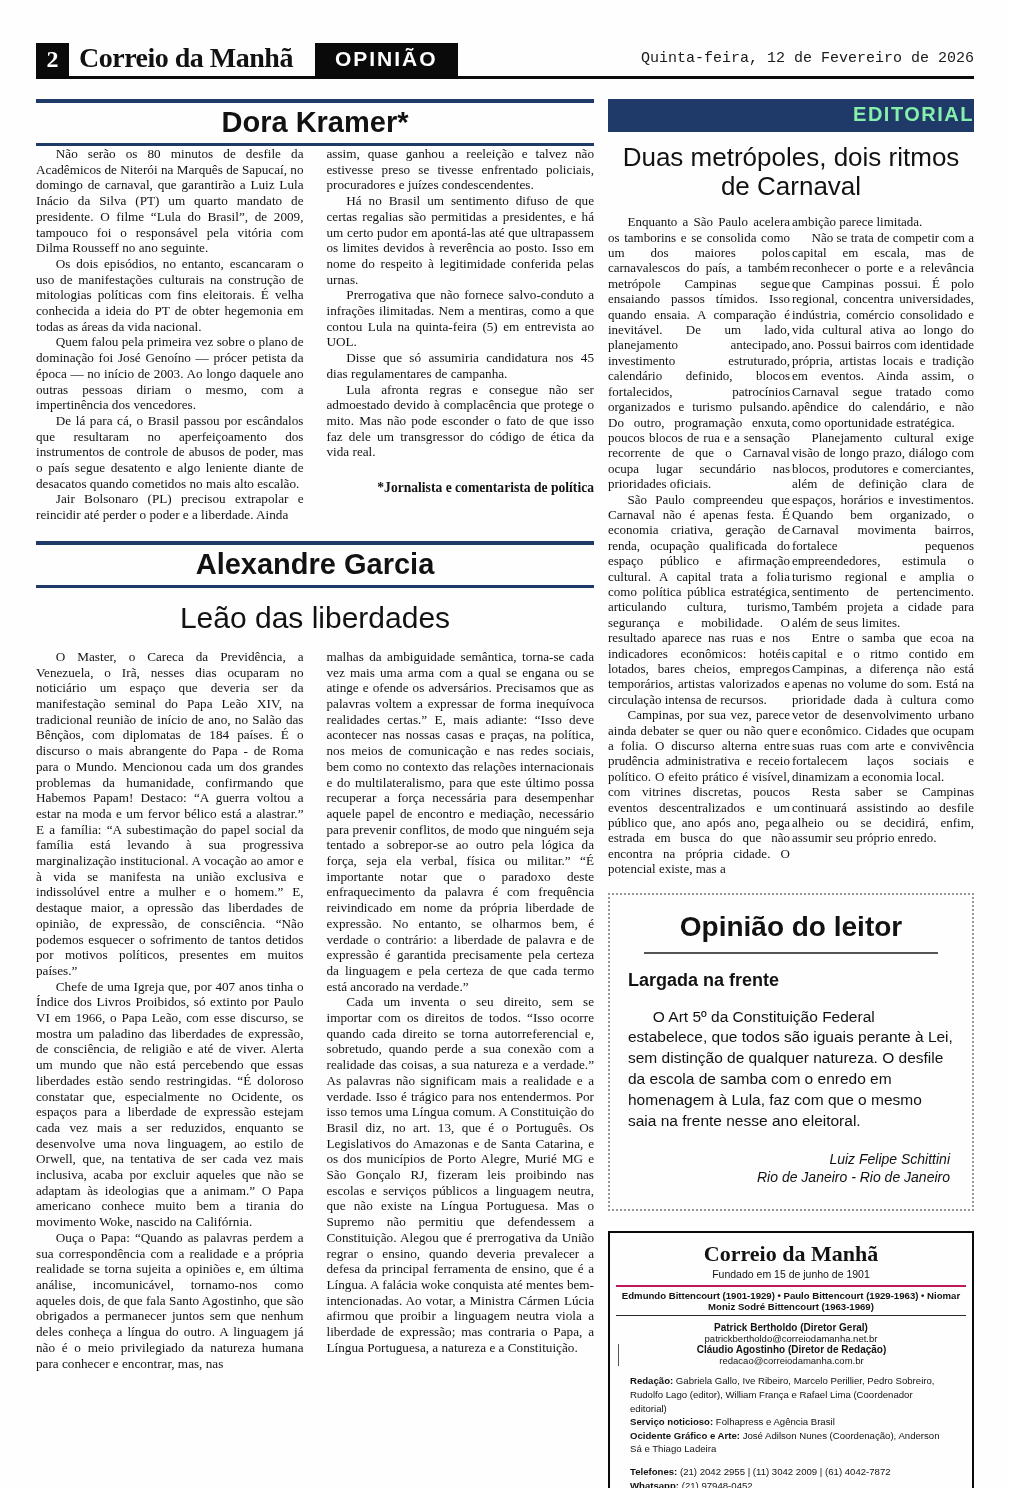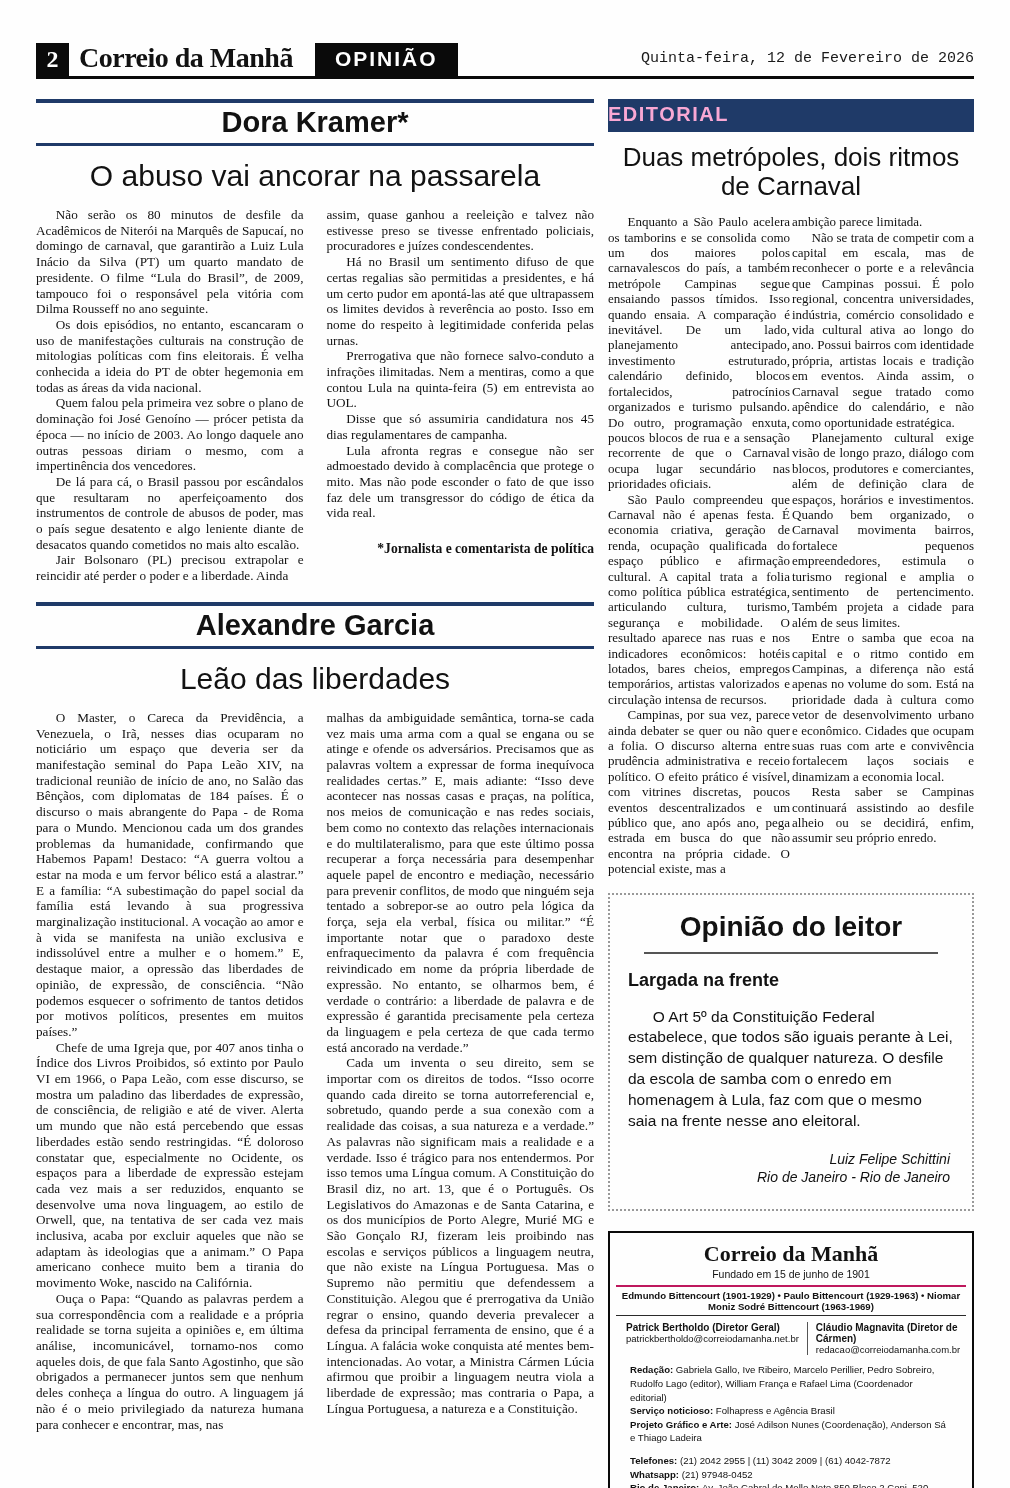--- a/index.html
+++ b/index.html
@@ -47,22 +47,22 @@
   .para {
     margin:0; text-align:justify; text-indent:1.5em;
     font-size:13.2px; line-height:15.7px;
   }
   .cont .para:first-child { text-indent:0; }
   .credit { font-weight:bold; text-align:right; font-size:13.6px; margin:20px 0 0; }
   .article + .article { margin-top:18px; }
 
   
   .editorial-bar {
-    background:#1f3a68; color:#f9a8d4; font-family:"Liberation Sans", sans-serif;
-    font-weight:bold; font-size:20px; letter-spacing:1.5px; text-align:left; padding:4px 0 6px;
+    background:#1f3a68; color:#86efac; font-family:"Liberation Sans", sans-serif;
+    font-weight:bold; font-size:20px; letter-spacing:1.5px; text-align:right; padding:4px 0 6px;
   }
   .ed-headline {
     font-family:"Liberation Sans", sans-serif; font-weight:normal; font-size:26px;
     line-height:1.12; text-align:center; margin:11px 6px 13px;
   }
   .editorial .cols { gap:2px; }
   .editorial .para { font-size:13px; line-height:15.4px; }
 
   
   .reader-box {
@@ -82,21 +82,21 @@
   .masthead-box {
     border:2px solid #0a0a0a; margin-top:20px; padding:6px 8px 10px;
     font-family:"Liberation Sans", sans-serif; text-align:center;
   }
   .mh-title { font-family:"Liberation Serif", serif; font-weight:bold; font-size:22px; margin:2px 0 1px; }
   .mh-founded { font-size:10.5px; margin-bottom:5px; }
   .mh-founders {
     font-size:9.6px; font-weight:bold; border-top:2px solid #be185d; border-bottom:1px solid #2a2a2a;
     padding:3px 0; margin:0 -2px 6px;
   }
-  .mh-directors { display:flex; text-align:left; margin:2px 0 8px; }
+  .mh-directors { display:flex; text-align:center; margin:2px 0 8px;flex-direction:column; }
   .dir { flex:1; padding:0 8px; }
   .dir + .dir { border-left:1px solid #555; }
   .dir-name  { font-weight:bold; font-size:10px; margin:0; }
   .dir-email { font-size:9.5px; margin:0; }
   .mh-lines { text-align:left; font-size:9.6px; line-height:1.42; padding:0 12px; }
   .mh-line { margin:0; }
   .mh-line.gap { margin-top:9px; }
   .mh-line b { font-weight:bold; }
 </style>
 </head>
@@ -112,21 +112,20 @@
   </header>
 
   <div class="main">
 
     <div class="left-col">
 
       <section class="article">
         <div class="rule"></div>
         <h2 class="author">Dora Kramer*</h2>
         <div class="rule thin"></div>
-        <h1 class="headline">O abuso vai ancorar na passarela</h1>
         <div class="cols">
           <div class="col">
               <p class="para">Não serão os 80 minutos de desfile da Acadêmicos de Niterói na Marquês de Sapucaí, no domingo de carnaval, que garantirão a Luiz Lula Inácio da Silva (PT) um quarto mandato de presidente. O filme “Lula do Brasil”, de 2009, tampouco foi o responsável pela vitória com Dilma Rousseff no ano seguinte.</p>
               <p class="para">Os dois episódios, no entanto, escancaram o uso de manifestações culturais na construção de mitologias políticas com fins eleitorais. É velha conhecida a ideia do PT de obter hegemonia em todas as áreas da vida nacional.</p>
               <p class="para">Quem falou pela primeira vez sobre o plano de dominação foi José Genoíno — prócer petista da época — no início de 2003. Ao longo daquele ano outras pessoas diriam o mesmo, com a impertinência dos vencedores.</p>
               <p class="para">De lá para cá, o Brasil passou por escândalos que resultaram no aperfeiçoamento dos instrumentos de controle de abusos de poder, mas o país segue desatento e algo leniente diante de desacatos quando cometidos no mais alto escalão.</p>
               <p class="para">Jair Bolsonaro (PL) precisou extrapolar e reincidir até perder o poder e a liberdade. Ainda</p>
             </div>
           <div class="col">
             <div class="cont">
@@ -193,28 +192,28 @@
       <section class="masthead-box">
         <h2 class="mh-title">Correio da Manhã</h2>
         <div class="mh-founded">Fundado em 15 de junho de 1901</div>
         <div class="mh-founders">Edmundo Bittencourt (1901-1929) • Paulo Bittencourt (1929-1963) • Niomar Moniz Sodré Bittencourt (1963-1969)</div>
         <div class="mh-directors">
           <div class="dir">
             <p class="dir-name">Patrick Bertholdo (Diretor Geral)</p>
             <p class="dir-email">patrickbertholdo@correiodamanha.net.br</p>
           </div>
           <div class="dir">
-            <p class="dir-name">Cláudio Magnavita (Diretor de Cármen)</p>
+            <p class="dir-name">Cláudio Agostinho (Diretor de Redação)</p>
             <p class="dir-email">redacao@correiodamanha.com.br</p>
           </div>
         </div>
         <div class="mh-lines">
             <p class="mh-line"><b>Redação: </b>Gabriela Gallo, Ive Ribeiro, Marcelo Perillier, Pedro Sobreiro, Rudolfo Lago (editor), William França e Rafael Lima (Coordenador editorial)</p>
             <p class="mh-line"><b>Serviço noticioso: </b>Folhapress e Agência Brasil</p>
-            <p class="mh-line"><b>Projeto Gráfico e Arte: </b>José Adilson Nunes (Coordenação), Anderson Sá e Thiago Ladeira</p>
+            <p class="mh-line"><b>Ocidente Gráfico e Arte: </b>José Adilson Nunes (Coordenação), Anderson Sá e Thiago Ladeira</p>
             <p class="mh-line gap"><b>Telefones: </b>(21) 2042 2955 | (11) 3042 2009 | (61) 4042-7872</p>
             <p class="mh-line"><b>Whatsapp: </b>(21) 97948-0452</p>
             <p class="mh-line"><b>Rio de Janeiro: </b>Av. João Cabral de Mello Neto 850 Bloco 2 Conj. 520</p>
           </div>
 
       </section>
 
     </div>
   </div>
 </div>

